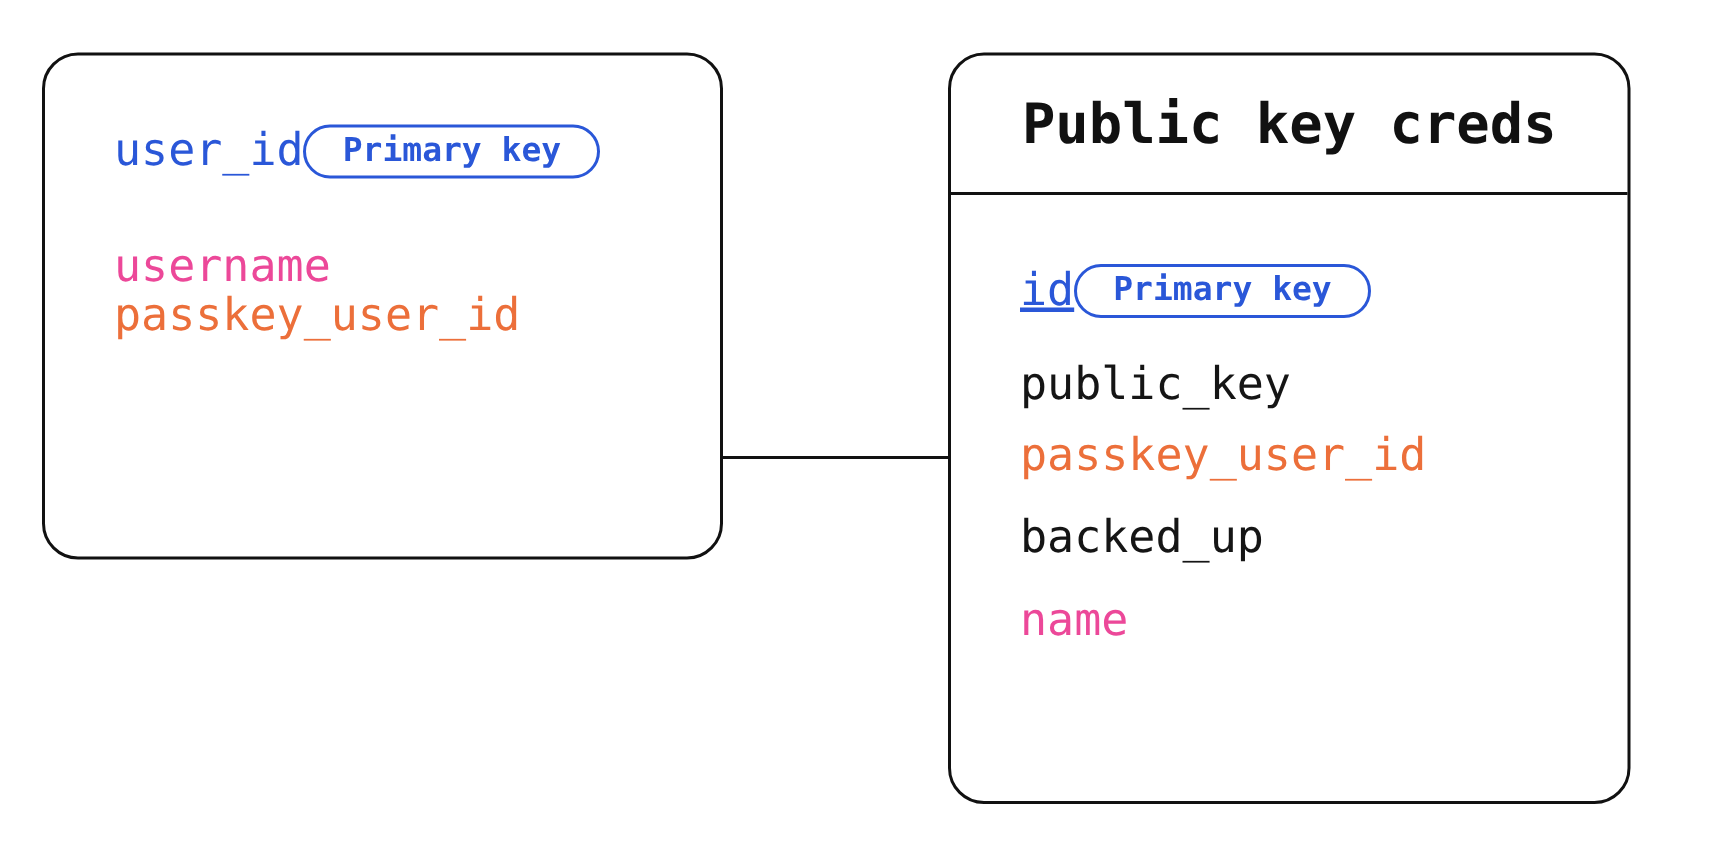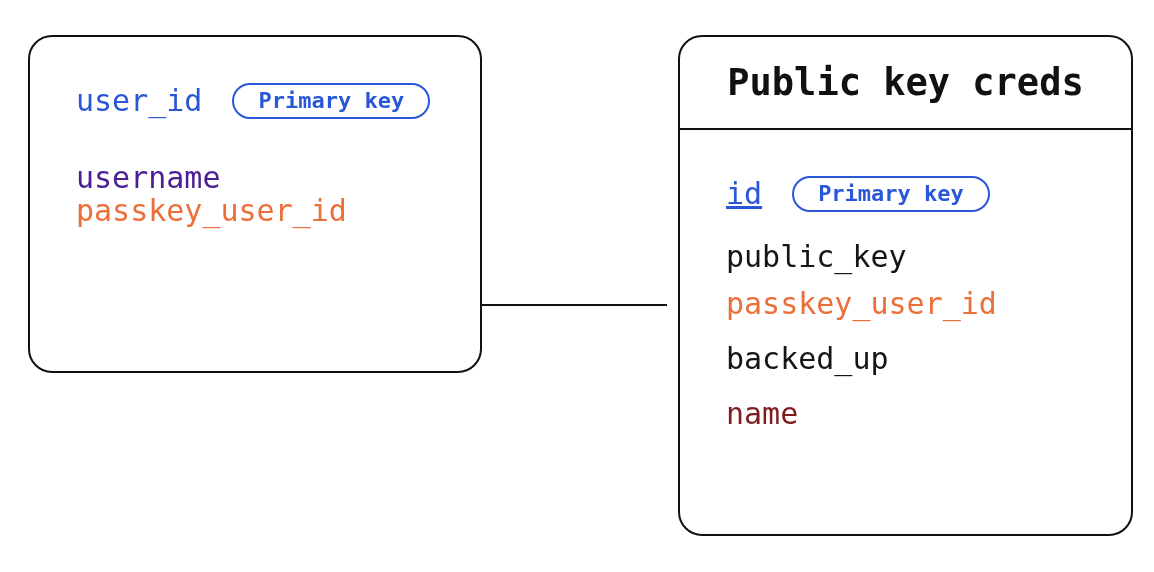--- a/index.html
+++ b/index.html
@@ -12,38 +12,37 @@
     overflow: hidden;
     font-family: "DejaVu Sans Mono", monospace;
   }
   .er-table {
     position: absolute;
     background: #ffffff;
     border: 2px solid #111111;
     border-radius: 24px;
   }
   .er-table.users { left: 28px; top: 35px; width: 454px; height: 338px; }
-  .er-table.creds { left: 678px; top: 35px; width: 455px; height: 501px; }
+  .er-table.creds { left: 632px; top: 35px; width: 455px; height: 501px; }
   .er-header {
     height: 93px;
     border-bottom: 2px solid #111111;
     display: flex;
     align-items: center;
     justify-content: center;
     font-size: 37px;
     font-weight: bold;
     color: #111111;
     white-space: nowrap;
   }
   .er-body { padding: 36px 0 0 46px; }
   .row {
     height: 55px;
     display: flex;
     align-items: center;
-    gap: 30px;
     white-space: nowrap;
   }
   .field-name {
     font-size: 30px;
     letter-spacing: 0px;
   }
   .badge {
     display: inline-flex;
     align-items: center;
     justify-content: center;
@@ -72,21 +71,21 @@
 
   <div class="connector" style="background: rgb(17, 17, 17);"></div>
 
   <div class="er-table users">
     <div class="er-body">
         <div class="row">
           <span class="field-name" style="color: rgb(42, 87, 216);">user_id</span>
           <span class="badge" style="border-color: rgb(42, 87, 216); color: rgb(42, 87, 216);">Primary key</span>
         </div>
         <div class="row">
-          <span class="field-name" style="color: #4c1d95; margin-top: 44px;">username</span>
+          <span class="field-name" style="color: #ec4899; margin-top: 44px;">username</span>
         </div>
         <div class="row">
           <span class="field-name" style="color: rgb(236, 111, 58);">passkey_user_id</span>
         </div>
       </div>
   </div>
 
   <div class="er-table creds">
     <div class="er-header">Public key creds</div>
     <div class="er-body">
@@ -97,18 +96,18 @@
         <div class="row">
           <span class="field-name" style="color: rgb(21, 21, 21); margin-top: 16px;">public_key</span>
         </div>
         <div class="row">
           <span class="field-name" style="color: rgb(236, 111, 58);">passkey_user_id</span>
         </div>
         <div class="row">
           <span class="field-name" style="color: rgb(21, 21, 21);">backed_up</span>
         </div>
         <div class="row">
-          <span class="field-name" style="color: #7f1d1d;">name</span>
+          <span class="field-name" style="color: #ec4899;">name</span>
         </div>
       </div>
   </div>
 
 </div>
 
 </body></html>

